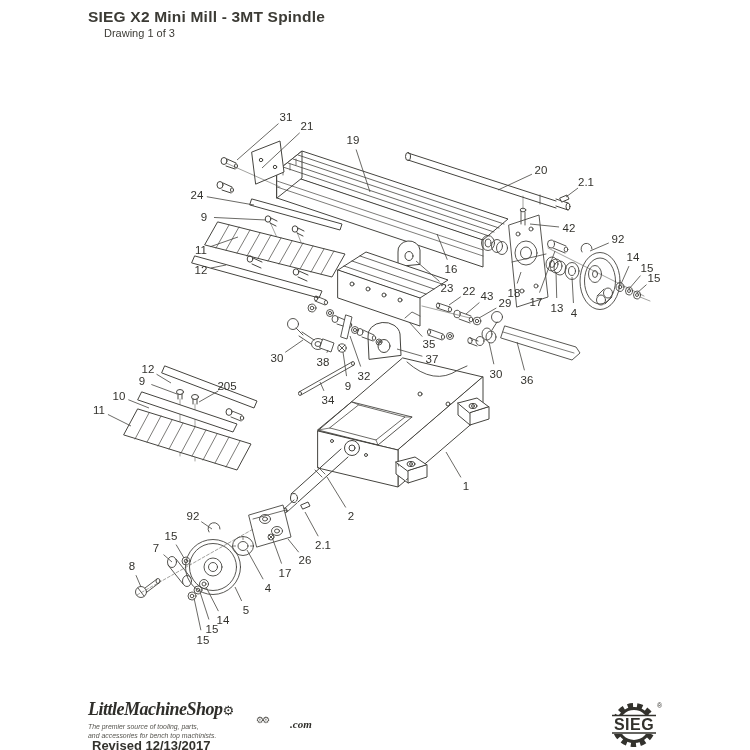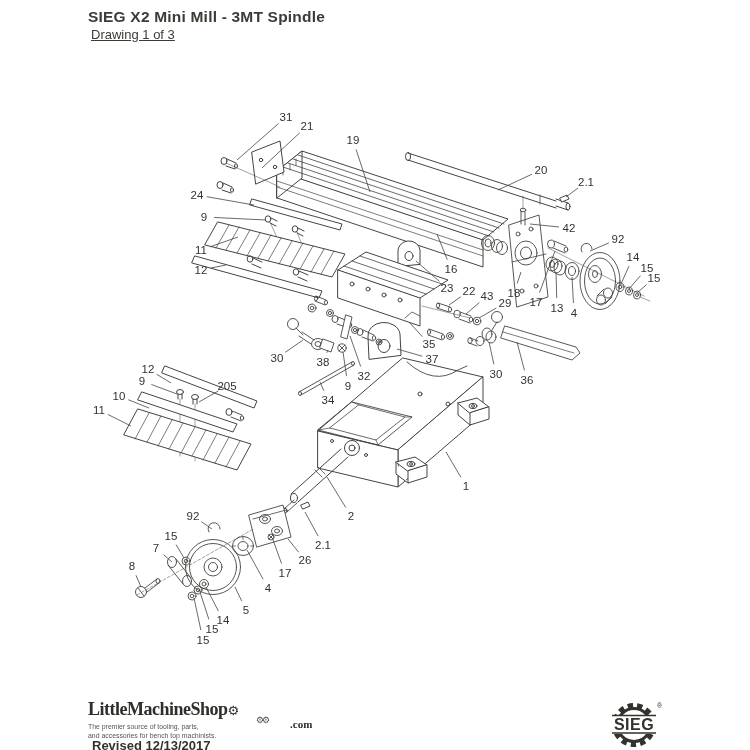--- a/index.html
+++ b/index.html
@@ -1,23 +1,23 @@
 <!DOCTYPE html>
 <html><head>
 <meta charset="utf-8">
 <style>
   html,body{margin:0;padding:0;background:#fff;}
   #page{position:relative;width:750px;height:750px;background:#ffffff;overflow:hidden;
         font-family:"Liberation Sans",sans-serif;color:#3a3934;}
   #title{position:absolute;left:88px;top:8px;font-size:15.5px;font-weight:bold;
          letter-spacing:.2px;color:#3c3b35;}
-  #subtitle{position:absolute;left:91px;top:27px;font-size:13px;color:#3c3b35;text-decoration:underline;}
+  #subtitle{position:absolute;left:104px;top:27px;font-size:11px;color:#3c3b35;}
   #diagram{position:absolute;left:0;top:0;}
   
-  #lms{position:absolute;left:88px;top:701px;width:230px;}
+  #lms{position:absolute;left:88px;top:701px;width:230px;font-style:italic;}
   #lms .brand{font-family:"Liberation Serif",serif;font-weight:bold;font-size:18px;
               letter-spacing:-0.5px;color:#2f2e2a;line-height:17px;white-space:nowrap;}
   #lms .gear{font-family:"DejaVu Sans",sans-serif;font-size:13px;color:#2f2e2a;}
   #lms .dotcom{position:absolute;left:182px;top:17px;font-family:"Liberation Serif",serif;
                font-weight:bold;font-size:11px;color:#2f2e2a;margin-left:20px;}
   #lms .gears-small{position:absolute;left:168px;top:14px;font-family:"DejaVu Sans",sans-serif;
                font-size:9px;color:#55544f;letter-spacing:-2px;}
   #lms .tag{font-size:6.9px;color:#56554f;line-height:9px;margin-top:3px;}
   #revised{position:absolute;left:92px;top:738px;font-size:13px;font-weight:bold;color:#33322d;}
   #sieg{position:absolute;left:604px;top:698px;width:60px;height:52px;}

